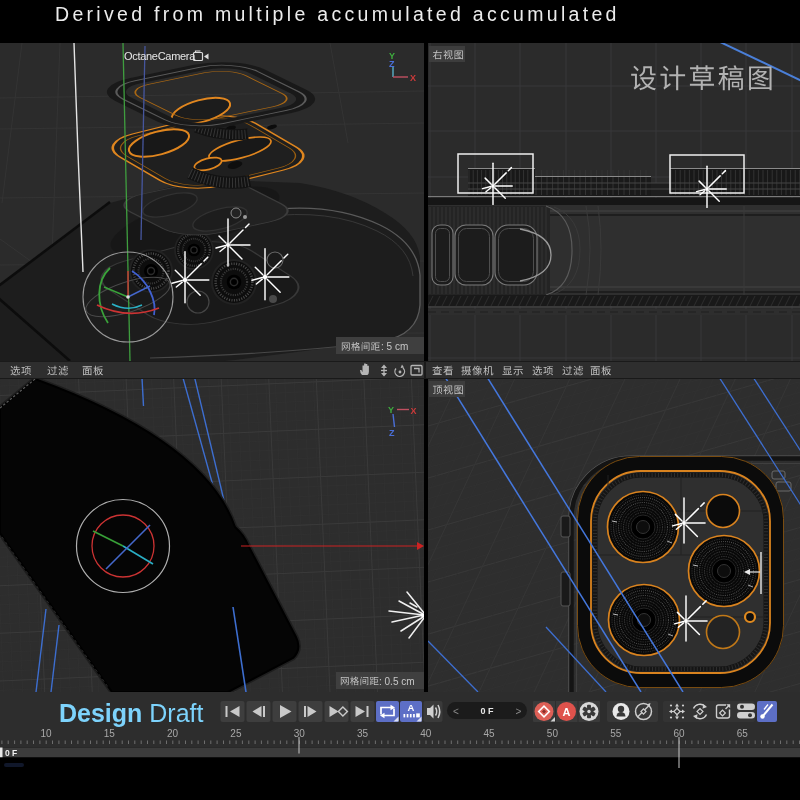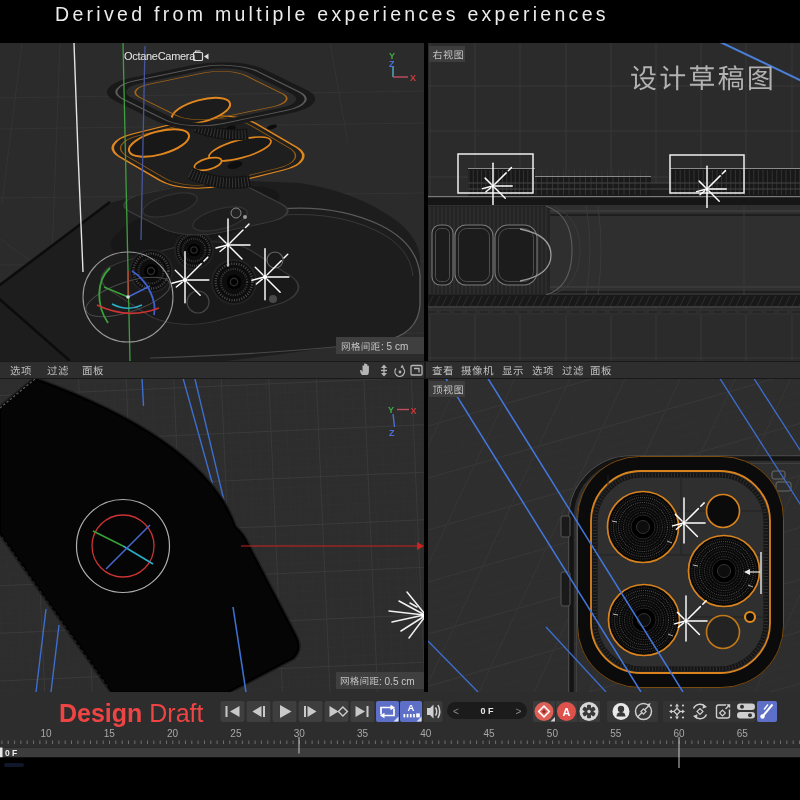--- a/index.html
+++ b/index.html
@@ -60,21 +60,21 @@
         <circle r="19.5" fill="none" stroke="#525252" stroke-width="1" stroke-dasharray="0.8,1"></circle>
         <circle r="17" fill="none" stroke="#3a3a3a" stroke-width="1" stroke-dasharray="0.8,1"></circle>
         <circle r="14.5" fill="none" stroke="#4a4a4a" stroke-width="1" stroke-dasharray="0.8,1"></circle>
         <circle r="12" fill="#000" stroke="#242424"></circle>
         <circle r="6.5" fill="#0d0d0d" stroke="#333" stroke-width="1"></circle>
         <line x1="-31" y1="-6" x2="-26" y2="-5" stroke="#bbb" stroke-width="1"></line>
         <line x1="24" y1="14" x2="29" y2="16" stroke="#aaa" stroke-width="1"></line>
       </g>
     </defs>
   </svg>
-<div class="abs" style="left:55px;top:3px;font-size:19.5px;letter-spacing:3.3px;color:#ececec;white-space:nowrap">Derived from multiple experiences experiences</div>
+<div class="abs" style="left:55px;top:3px;font-size:19.5px;letter-spacing:3.3px;color:#ececec;white-space:nowrap">Derived from multiple accumulated accumulated</div>
 <svg class="abs" style="left:0;top:43px" width="424" height="318" viewBox="0 0 424 318">
     <rect width="424" height="318" fill="#2b2b2b"></rect>
     <g stroke="#343434" stroke-width="1" fill="none">
       <path d="M0,55 L424,48"></path>
       <path d="M0,86 L424,80"></path>
       <path d="M0,155 L424,150"></path>
       <path d="M0,222 L424,218"></path>
       <path d="M0,292 L424,290"></path>
       <path d="M0,196 L170,318"></path>
       <path d="M0,257 L88,318"></path>
@@ -1137,12 +1137,12 @@
     <rect x="0" y="55.5" width="800" height="10" fill="#3c3c3c"></rect>
     <rect x="0" y="55.5" width="2.5" height="10" fill="#e8e8e8"></rect>
     <text x="5" y="63.5" font-size="8.5" fill="#f0f0f0" font-family="Liberation Sans" font-weight="bold">0 F</text>
     <rect x="0" y="65.5" width="800" height="42.5" fill="#000"></rect>
     <rect x="4" y="71" width="20" height="4" rx="2" fill="#10172a"></rect>
     <g stroke="#c8c8c8" stroke-width="1">
       <line x1="299" y1="45" x2="299" y2="61.5"></line>
       <line x1="679" y1="45" x2="679" y2="76"></line>
     </g>
   </svg>
-<div class="abs" style="left:59px;top:699px;font-size:25px;color:#ef4444;white-space:nowrap"><span style="font-weight:bold">Design</span> <span style="font-weight:400">Draft</span></div>
+<div class="abs" style="left:59px;top:699px;font-size:25px;color:#7dd3fc;white-space:nowrap"><span style="font-weight:bold">Design</span> <span style="font-weight:400">Draft</span></div>
 </body></html>

